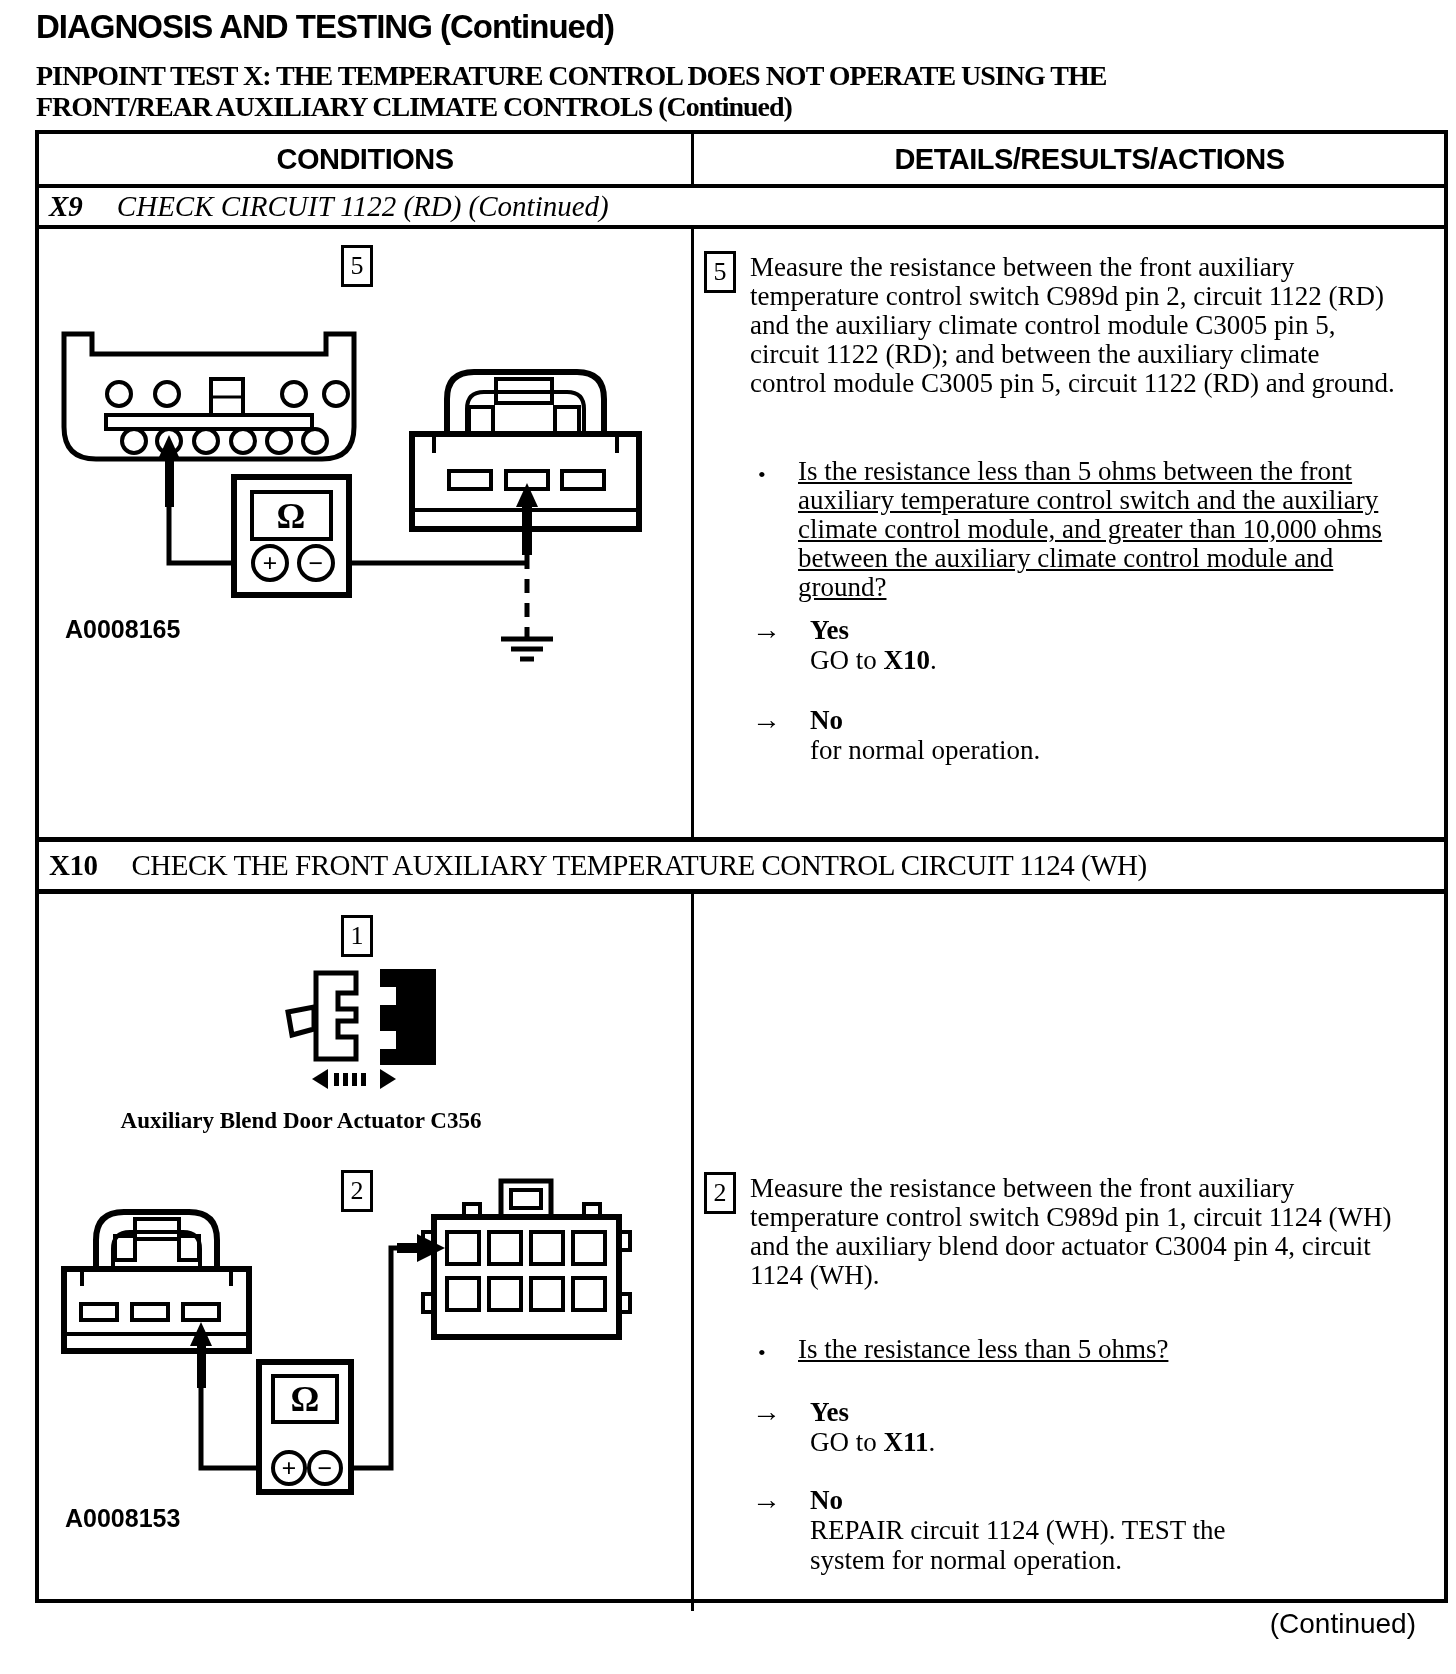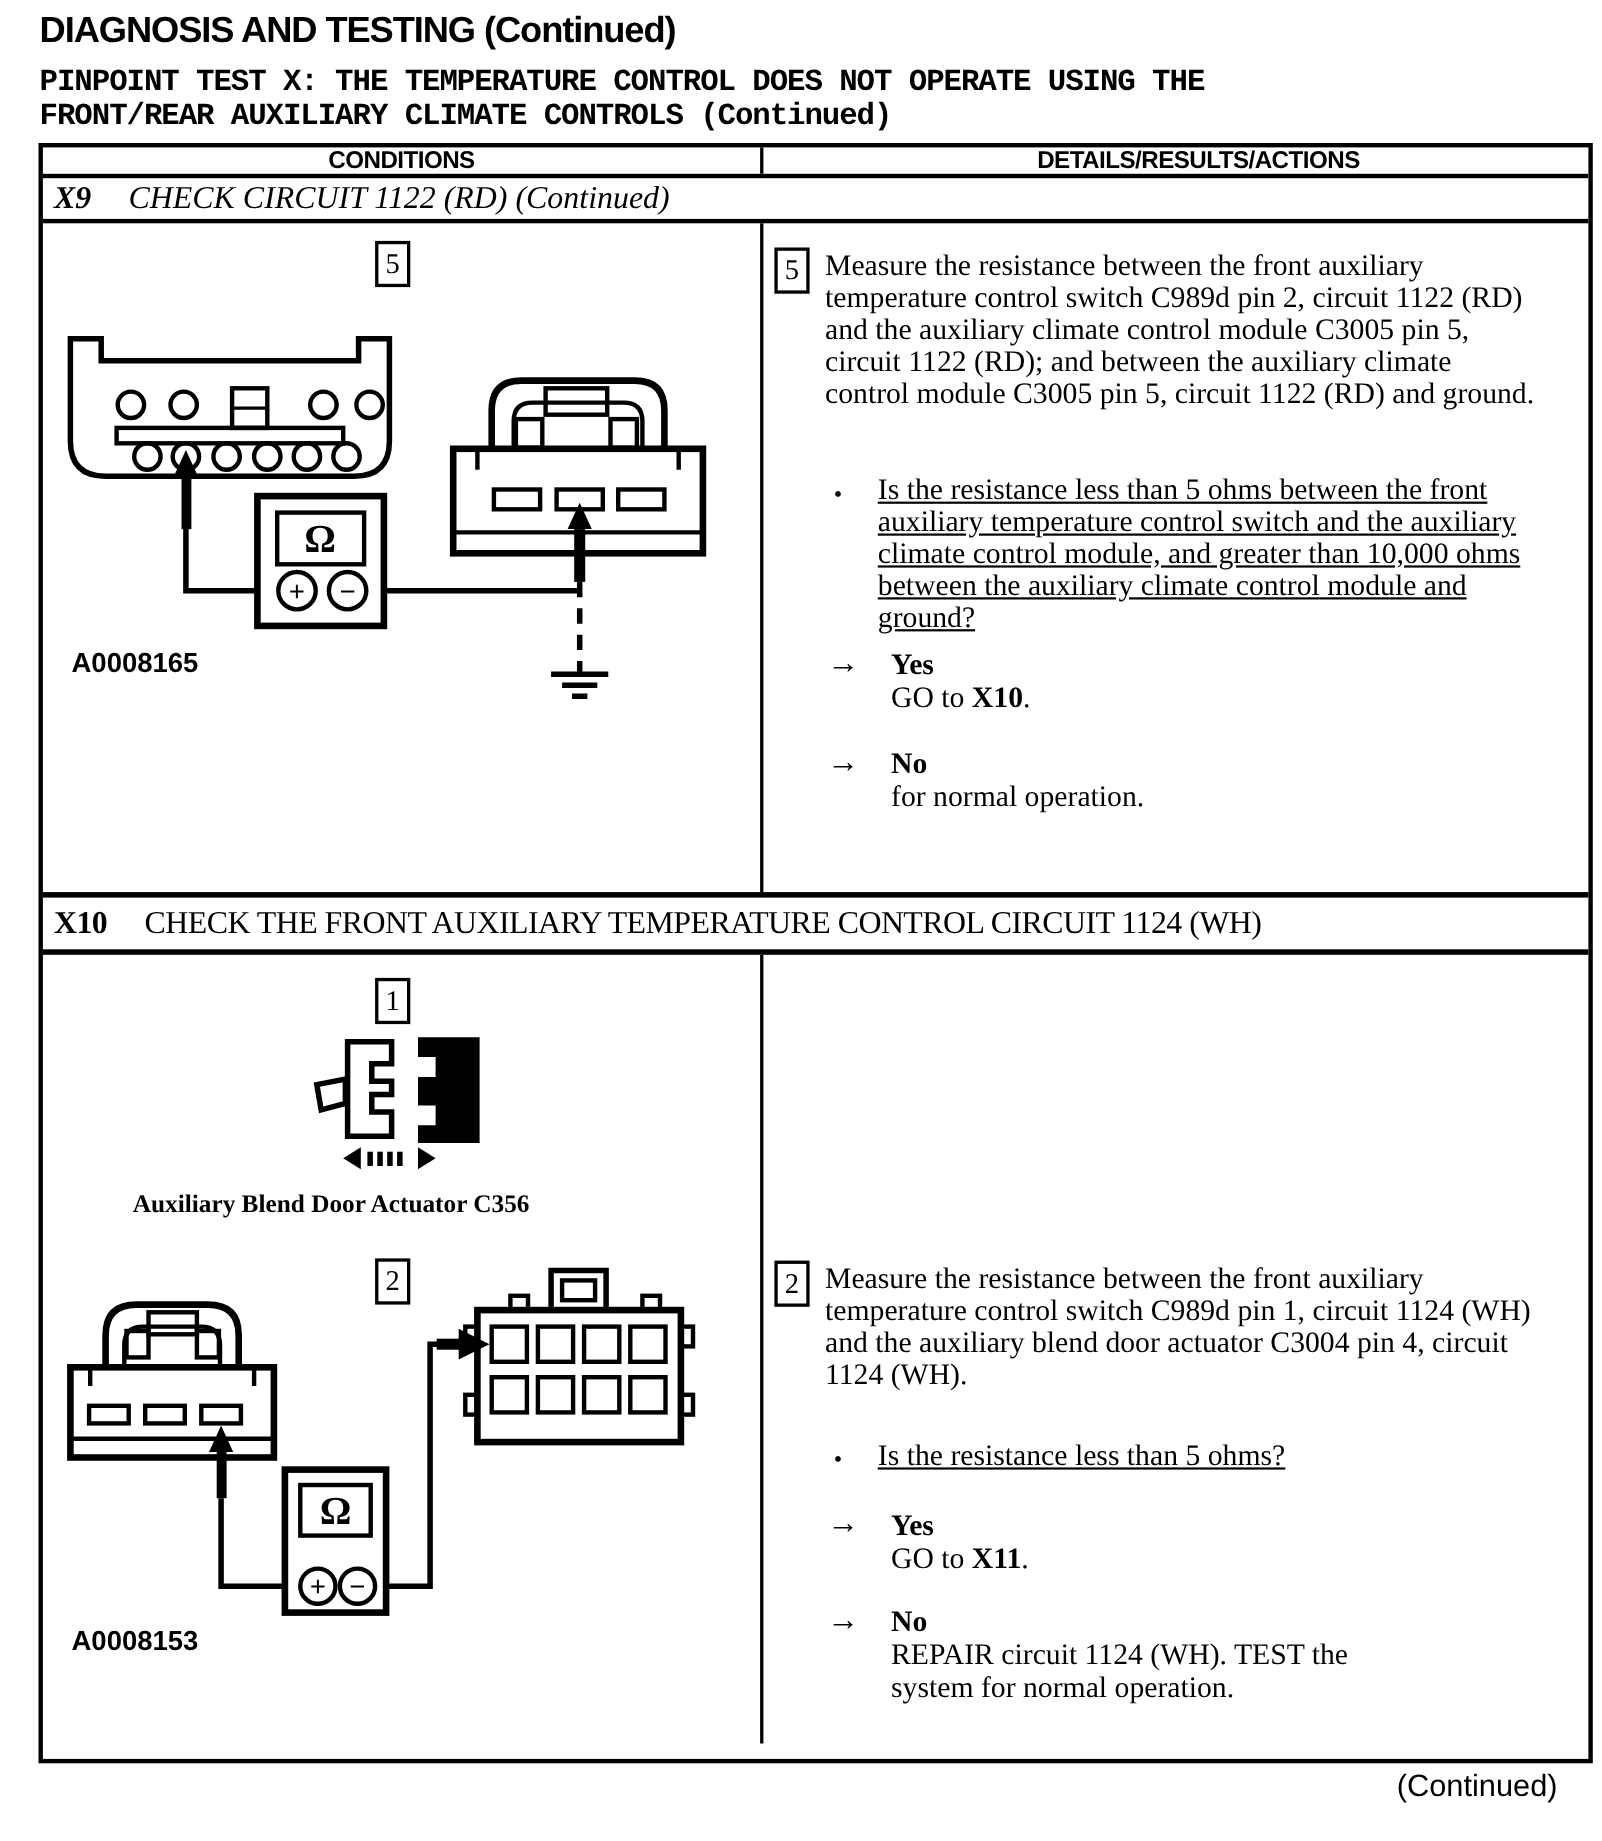--- a/index.html
+++ b/index.html
@@ -6,27 +6,27 @@
   html,body { width:1456px; height:1674px; background:#fff; color:#000; }
   body { font-family:"Liberation Serif", serif; position:relative; overflow:hidden; }
 
   .page-title {
     position:absolute; left:36px; top:8px;
     font-family:"Liberation Sans", sans-serif; font-weight:bold;
     font-size:33px; letter-spacing:-1px;
   }
   .page-subtitle {
     position:absolute; left:36px; top:60px; width:1220px;
-    font-family:Liberation Mono, monospace; font-weight:bold;
+    font-family:Liberation Serif, serif; font-weight:bold;
     font-size:28px; line-height:31px; letter-spacing:-1px;
   }
 
   .pp-table { position:absolute; left:35px; top:130px; width:1413px; height:1473px; border:4px solid #000; }
-  .thead { display:flex; height:28px; border-bottom:4px solid #000;
-           font-family:"Liberation Sans", sans-serif; font-weight:bold; font-size:22px; letter-spacing:-0.5px;gap:41px;}
+  .thead { display:flex; height:54px; border-bottom:4px solid #000;
+           font-family:"Liberation Sans", sans-serif; font-weight:bold; font-size:29px; letter-spacing:-0.5px;gap:41px;}
   .cell-left  { width:655px; border-right:3px solid #000; position:relative; }
   .cell-right { flex:1; position:relative; }
   .th { display:flex; align-items:center; justify-content:center; }
 
   .row-title { border-bottom:4px solid #000; font-size:29px; display:flex; align-items:center; padding-left:10px; }
   .row-title .rid { font-weight:bold; margin-right:34px; }
   #x9-title  { height:41px;font-style:italic; }
   #x10-title { height:52px; border-bottom-width:5px; letter-spacing:-0.5px; }
   .row-body { display:flex; }
   #x9-body  { height:613px; border-bottom:5px solid #000; }

